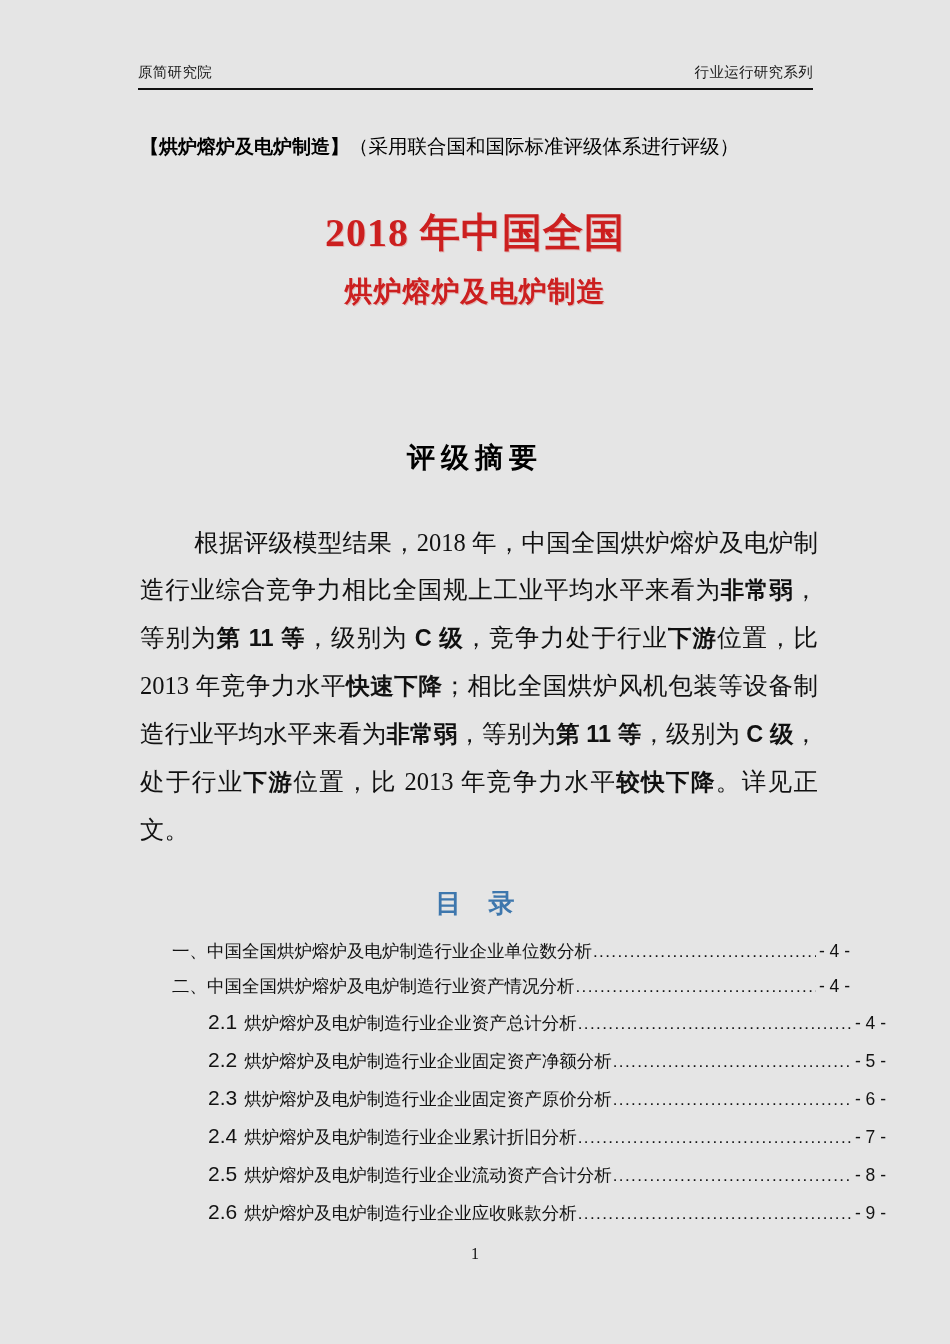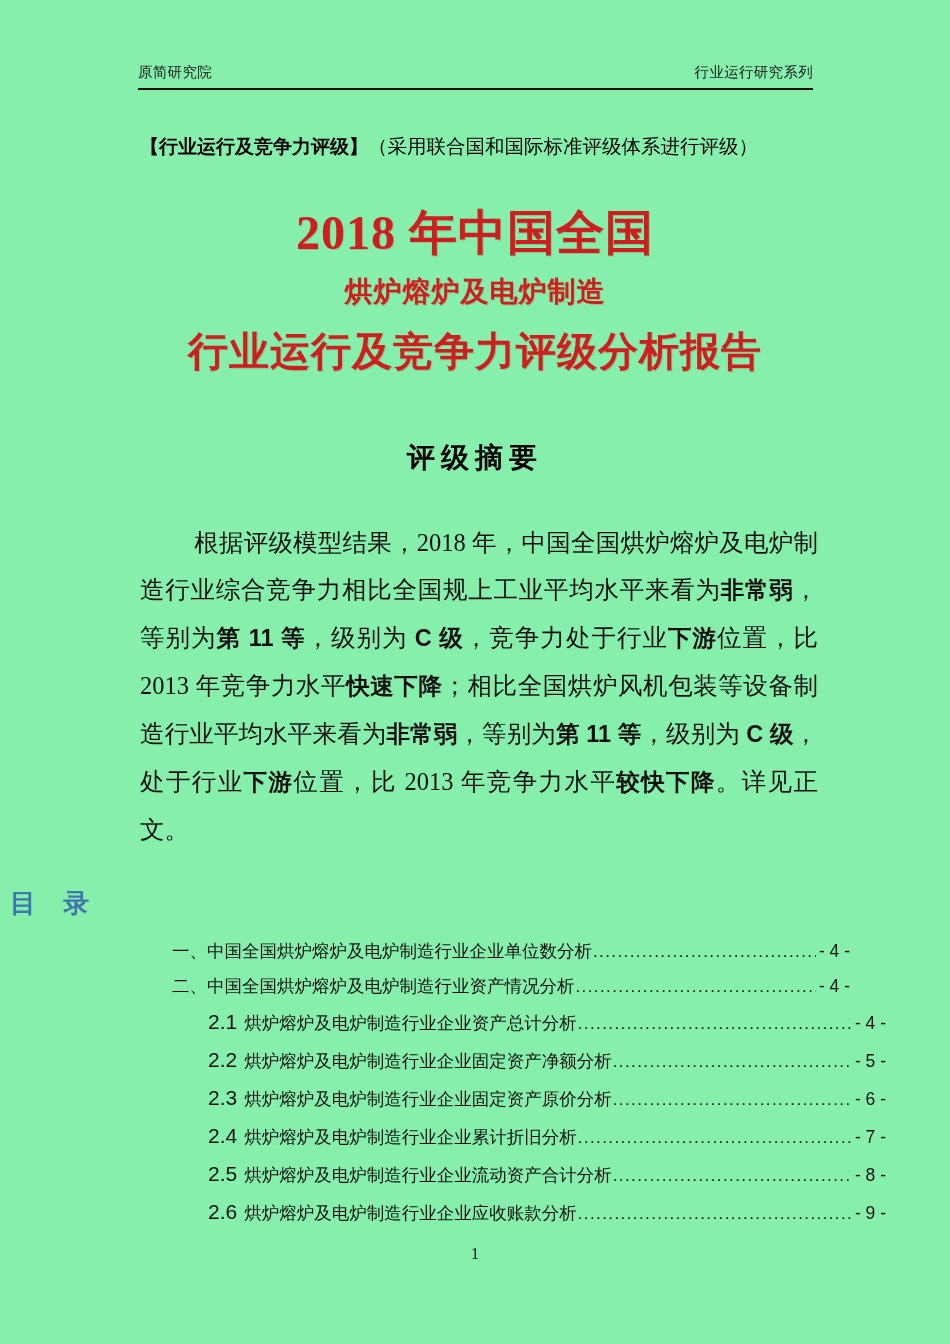--- a/index.html
+++ b/index.html
@@ -9,21 +9,21 @@
   }
   body {
     font-family: "Liberation Serif", "DejaVu Serif", serif;
     color: #000000;
   }
   .page {
     position: relative;
     width: 950px;
     height: 1344px;
     margin: 0 auto;
-    background: #86efac;
+    background: #e5e5e5;
     overflow: hidden;
     box-sizing: border-box;
   }
 
   
   .running-header {
     position: absolute;
     left: 138px;
     top: 62px;
     width: 675px;
@@ -71,21 +71,21 @@
     text-align: center;
   }
   .doc-title .tline {
     display: block;
     color: #cc1f1f;
     font-family: "Liberation Serif", "DejaVu Serif", serif;
     font-weight: bold;
     letter-spacing: 1px;
     text-shadow: 1px 1px 0 rgba(204,31,31,0.22);
   }
-  .doc-title .tline-1 { font-size: 48px; line-height: 58px; }
+  .doc-title .tline-1 { font-size: 40px; line-height: 58px; }
   .doc-title .tline-2 { font-size: 28px; line-height: 60px; }
   .doc-title .tline-3 { font-size: 40px; line-height: 60px; }
 
   
   .section-heading {
     position: absolute;
     left: 0;
     top: 438px;
     width: 944px;
     text-align: center;
@@ -117,20 +117,21 @@
     font-weight: bold;
     font-size: 23.5px;
   }
 
   
   .toc-heading {
     position: absolute;
     left: 0;
     top: 884px;
     width: 950px;
+    text-align: center;
     font-family: "Liberation Sans", "DejaVu Sans", sans-serif;
     font-weight: bold;
     font-size: 26px;
     line-height: 38px;
     letter-spacing: 10px;
     text-indent: 10px;
     color: #3e77ad;
   }
   .toc-list {
     position: absolute;
@@ -199,27 +200,26 @@
 <body>
 
 <div class="page">
 
   <div class="running-header">
     <span class="hdr-left">原简研究院</span>
     <span class="hdr-right">行业运行研究系列</span>
   </div>
 
   <div class="subtitle-line">
-    <span class="sub-strong">【行业运行及竞争力评级】</span><span class="sub-normal">（采用联合国和国际标准评级体系进行评级）</span>
+    <span class="sub-strong">【烘炉熔炉及电炉制造】</span><span class="sub-normal">（采用联合国和国际标准评级体系进行评级）</span>
   </div>
 
   <div class="doc-title">
     <span class="tline tline-1">2018 年中国全国</span>
     <span class="tline tline-2">烘炉熔炉及电炉制造</span>
-    <span class="tline tline-3">行业运行及竞争力评级分析报告</span>
   </div>
 
   <div class="section-heading">评级摘要</div>
 
   <p class="summary"><span class="indent"></span><span>根据评级模型结果，2018 年，中国全国烘炉熔炉及电炉制造行业综合竞争力相比全国规上工业平均水平来看为</span><b>非常弱</b><span>，等别为</span><b>第 11 等</b><span>，级别为 </span><b>C 级</b><span>，竞争力处于行业</span><b>下游</b><span>位置，比 2013 年竞争力水平</span><b>快速下降</b><span>；相比全国烘炉风机包装等设备制造行业平均水平来看为</span><b>非常弱</b><span>，等别为</span><b>第 11 等</b><span>，级别为 </span><b>C 级</b><span>，处于行业</span><b>下游</b><span>位置，比 2013 年竞争力水平</span><b>较快下降</b><span>。详见正文。</span></p>
 
   <div class="toc-heading">目 录</div>
 
   <div class="toc-list">
       <div class="toc-row lvl1">

